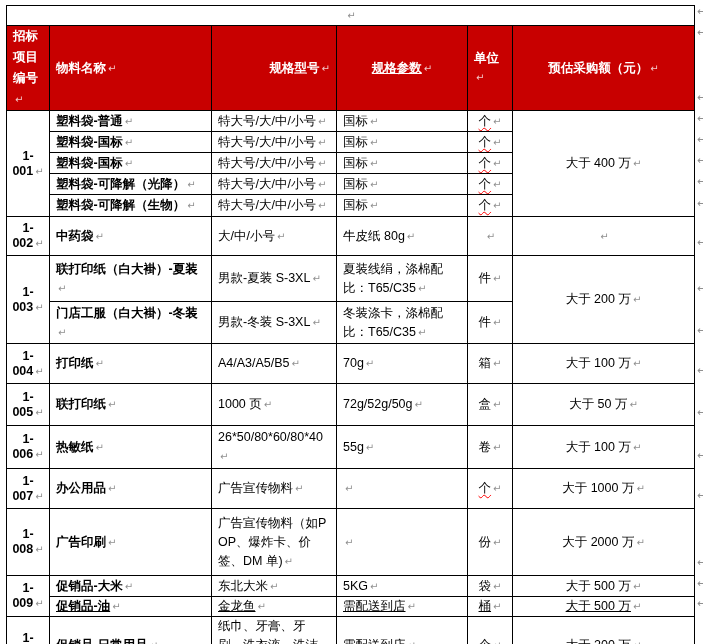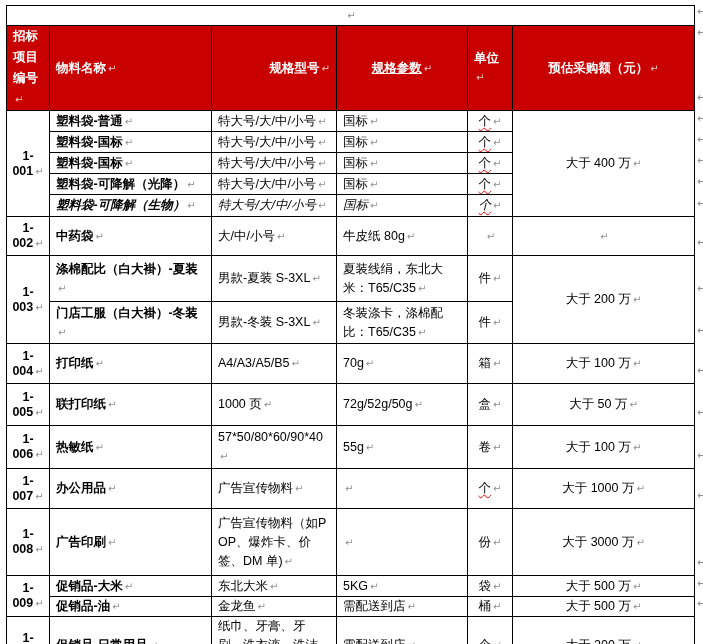--- a/index.html
+++ b/index.html
@@ -113,41 +113,41 @@
         <td class="c2"><span class="txt">特大号/大/中/小号</span><span class="pm"></span></td>
         <td class="c3"><span class="txt">国标</span><span class="pm"></span></td>
         <td class="c4"><span class="txt sq">个</span><span class="pm"></span></td>
       </tr>
       <tr style="height: 21px;">
         <td class="c1"><span class="txt">塑料袋-可降解（光降）</span><span class="pm"></span></td>
         <td class="c2"><span class="txt">特大号/大/中/小号</span><span class="pm"></span></td>
         <td class="c3"><span class="txt">国标</span><span class="pm"></span></td>
         <td class="c4"><span class="txt sq">个</span><span class="pm"></span></td>
       </tr>
-      <tr style="height: 22px; font-style: italic;">
+      <tr style="height: 22px;">
         <td class="c1"><span class="txt">塑料袋-可降解（生物）</span><span class="pm"></span></td>
         <td class="c2"><span class="txt">特大号/大/中/小号</span><span class="pm"></span></td>
         <td class="c3"><span class="txt">国标</span><span class="pm"></span></td>
         <td class="c4"><span class="txt sq">个</span><span class="pm"></span></td>
       </tr>
       <tr style="height: 39px;">
         <td class="c0"><span class="txt">1-
 002</span><span class="pm"></span></td>
         <td class="c1"><span class="txt">中药袋</span><span class="pm"></span></td>
         <td class="c2"><span class="txt">大/中/小号</span><span class="pm"></span></td>
         <td class="c3"><span class="txt">牛皮纸 80g</span><span class="pm"></span></td>
         <td class="c4"><span class="pm"></span></td>
         <td class="c5"><span class="pm"></span></td>
       </tr>
       <tr style="height: 46px;">
         <td class="c0" rowspan="2"><span class="txt">1-
 003</span><span class="pm"></span></td>
-        <td class="c1"><span class="txt">涤棉配比（白大褂）-夏装</span><span class="pm"></span></td>
+        <td class="c1"><span class="txt">联打印纸（白大褂）-夏装</span><span class="pm"></span></td>
         <td class="c2"><span class="txt">男款-夏装 S-3XL</span><span class="pm"></span></td>
-        <td class="c3"><span class="txt">夏装线绢，东北大米：T65/C35</span><span class="pm"></span></td>
+        <td class="c3"><span class="txt">夏装线绢，涤棉配比：T65/C35</span><span class="pm"></span></td>
         <td class="c4"><span class="txt">件</span><span class="pm"></span></td>
         <td class="c5" rowspan="2"><span class="txt">大于 200 万</span><span class="pm"></span></td>
       </tr>
       <tr style="height: 42px;">
         <td class="c1"><span class="txt">门店工服（白大褂）-冬装</span><span class="pm"></span></td>
         <td class="c2"><span class="txt">男款-冬装 S-3XL</span><span class="pm"></span></td>
         <td class="c3"><span class="txt">冬装涤卡，涤棉配比：T65/C35</span><span class="pm"></span></td>
         <td class="c4"><span class="txt">件</span><span class="pm"></span></td>
       </tr>
       <tr style="height: 40px;">
@@ -165,53 +165,53 @@
         <td class="c1"><span class="txt">联打印纸</span><span class="pm"></span></td>
         <td class="c2"><span class="txt">1000 页</span><span class="pm"></span></td>
         <td class="c3"><span class="txt">72g/52g/50g</span><span class="pm"></span></td>
         <td class="c4"><span class="txt">盒</span><span class="pm"></span></td>
         <td class="c5"><span class="txt">大于 50 万</span><span class="pm"></span></td>
       </tr>
       <tr style="height: 43px;">
         <td class="c0"><span class="txt">1-
 006</span><span class="pm"></span></td>
         <td class="c1"><span class="txt">热敏纸</span><span class="pm"></span></td>
-        <td class="c2"><span class="txt">57*50/80*60/90*40</span><span class="pm"></span></td>
+        <td class="c2"><span class="txt">26*50/80*60/80*40</span><span class="pm"></span></td>
         <td class="c3"><span class="txt">55g</span><span class="pm"></span></td>
         <td class="c4"><span class="txt">卷</span><span class="pm"></span></td>
         <td class="c5"><span class="txt">大于 100 万</span><span class="pm"></span></td>
       </tr>
       <tr style="height: 40px;">
         <td class="c0"><span class="txt">1-
 007</span><span class="pm"></span></td>
         <td class="c1"><span class="txt">办公用品</span><span class="pm"></span></td>
         <td class="c2"><span class="txt">广告宣传物料</span><span class="pm"></span></td>
         <td class="c3"><span class="pm"></span></td>
         <td class="c4"><span class="txt sq">个</span><span class="pm"></span></td>
         <td class="c5"><span class="txt">大于 1000 万</span><span class="pm"></span></td>
       </tr>
       <tr style="height: 67px;">
         <td class="c0"><span class="txt">1-
 008</span><span class="pm"></span></td>
         <td class="c1"><span class="txt">广告印刷</span><span class="pm"></span></td>
         <td class="c2"><span class="txt">广告宣传物料（如POP、爆炸卡、价签、DM 单)</span><span class="pm"></span></td>
         <td class="c3"><span class="pm"></span></td>
         <td class="c4"><span class="txt">份</span><span class="pm"></span></td>
-        <td class="c5"><span class="txt">大于 3000 万</span><span class="pm"></span></td>
+        <td class="c5"><span class="txt">大于 2000 万</span><span class="pm"></span></td>
       </tr>
       <tr style="height: 21px;">
         <td class="c0" rowspan="2"><span class="txt">1-
 009</span><span class="pm"></span></td>
         <td class="c1"><span class="txt">促销品-大米</span><span class="pm"></span></td>
         <td class="c2"><span class="txt">东北大米</span><span class="pm"></span></td>
         <td class="c3"><span class="txt">5KG</span><span class="pm"></span></td>
         <td class="c4"><span class="txt">袋</span><span class="pm"></span></td>
         <td class="c5"><span class="txt">大于 500 万</span><span class="pm"></span></td>
       </tr>
-      <tr style="height: 20px;">
+      <tr style="height: 20px; text-decoration: underline;">
         <td class="c1"><span class="txt">促销品-油</span><span class="pm"></span></td>
         <td class="c2"><span class="txt">金龙鱼</span><span class="pm"></span></td>
         <td class="c3"><span class="txt">需配送到店</span><span class="pm"></span></td>
         <td class="c4"><span class="txt">桶</span><span class="pm"></span></td>
         <td class="c5"><span class="txt">大于 500 万</span><span class="pm"></span></td>
       </tr>
       <tr style="height: 40px;">
         <td class="c0"><span class="txt">1-
 010</span></td>
         <td class="c1"><span class="txt">促销品-日常用品</span><span class="pm"></span></td>

